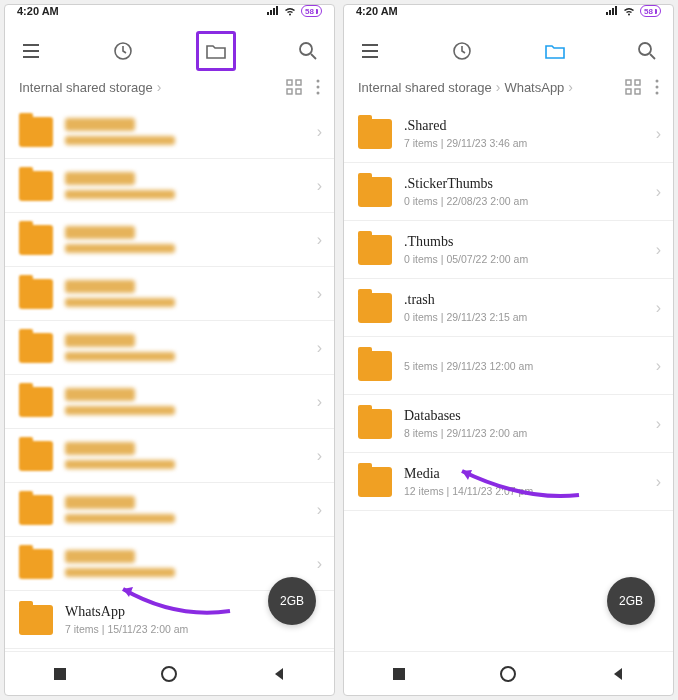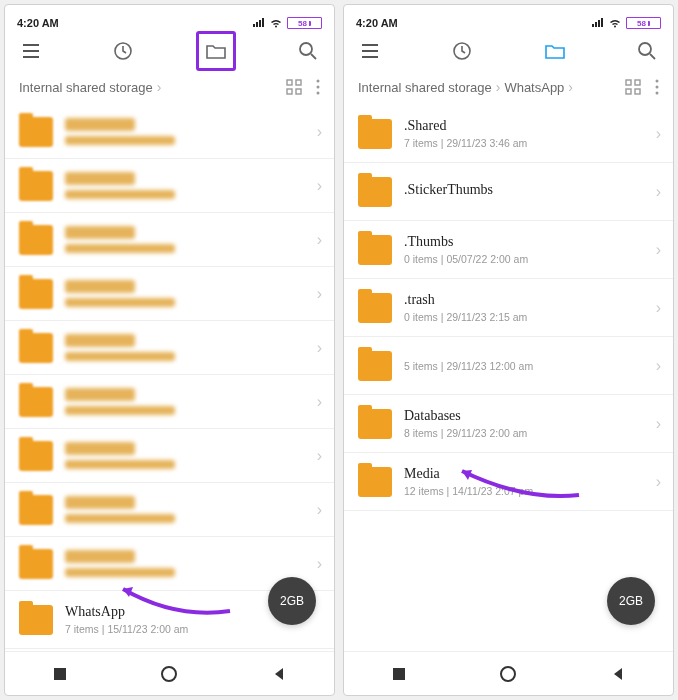--- a/index.html
+++ b/index.html
@@ -18,21 +18,21 @@
     border: 1px solid #d0d0d0;
     border-radius: 4px;
     display: flex;
     flex-direction: column;
     position: relative;
     overflow: hidden;
   }
   .statusbar {
     height: 24px;
     display: flex;
-    align-items: flex-end;
+    align-items: flex-start;
     justify-content: space-between;
     padding: 0 12px;
     font-size: 11px;
     color: #222;
     font-weight: 600;
   }
   .status-icons { display: flex; gap: 4px; align-items: center; }
   .toolbar {
     height: 44px;
     display: flex;
@@ -111,22 +111,22 @@
     border-top:1px solid #eee;
   }
   .nav-btn { width:22px;height:22px; display:flex;align-items:center;justify-content:center;}
   .arrow {
     position:absolute;
     pointer-events:none;
   }
   .arrow svg { overflow: visible; }
   .battery {
     display:inline-flex;align-items:center;
-    border:1px solid #9a3be0; border-radius:1px;
-    padding:0 10px; font-size:8px; color:#9a3be0; font-weight:700;
+    border:1px solid #9a3be0; border-radius:6px;
+    padding:0 3px; font-size:8px; color:#9a3be0; font-weight:700;
     height:12px;
   }
   .battery::after{content:'';width:2px;height:5px;background:#9a3be0;margin-left:2px;border-radius:0 1px 1px 0;}
 </style>
 </head>
 <body>
 
 <div class="phone">
 
   <div class="statusbar">
@@ -369,20 +369,21 @@
         <div class="row-txt">
           <div class="row-title">.Shared</div>
           <div class="row-meta">7 items  |  29/11/23 3:46 am</div>
         </div>
         <span class="chev">›</span>
       </div>
       <div class="row">
         <div class="folder-ic"></div>
         <div class="row-txt">
           <div class="row-title">.StickerThumbs</div>
+          <div class="row-meta">0 items  |  22/08/23 2:00 am</div>
         </div>
         <span class="chev">›</span>
       </div>
       <div class="row">
         <div class="folder-ic"></div>
         <div class="row-txt">
           <div class="row-title">.Thumbs</div>
           <div class="row-meta">0 items  |  05/07/22 2:00 am</div>
         </div>
         <span class="chev">›</span>

